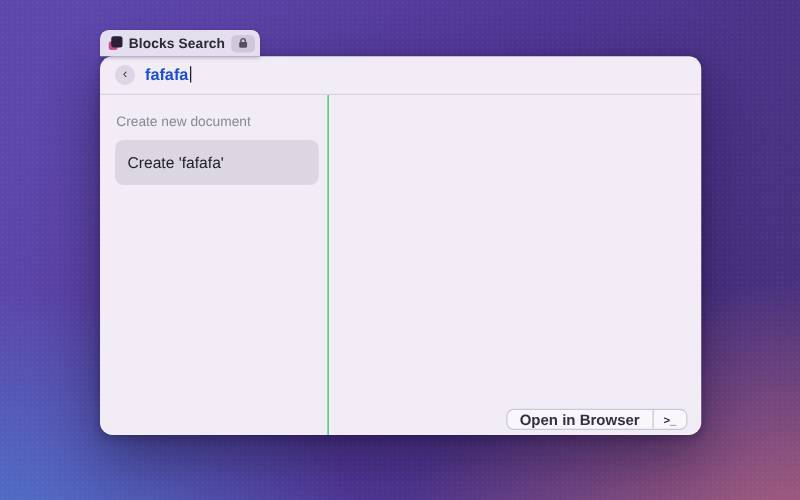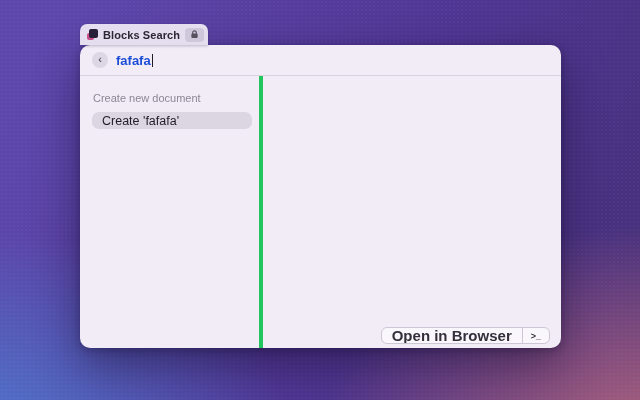--- a/index.html
+++ b/index.html
@@ -53,39 +53,39 @@
     width:16px; height:16px; border-radius:50%; background:#ddd6e4;
     display:flex; align-items:center; justify-content:center;
     font-size:11px; color:#3a3744; line-height:1; cursor:default;
   }
   .back-btn span { position:relative; top:-1px; }
   .search-text { font-size:13px; font-weight:700; color:#1d4ed8; }
   .caret { display:inline-block; width:1.5px; height:13px; background:#1d1b24; vertical-align:-2px; margin-left:1px; animation:blink 1s steps(1) infinite; }
   @keyframes blink { 50% { opacity:0; } }
 
   .content { flex:1; display:flex; min-height:0; }
-  .left-panel { width:183px; flex:0 0 183px; border-right:4px solid #22c55e; padding:10px 7px 16px 12px; }
+  .left-panel { width:183px; flex:0 0 183px; border-right:1px solid #22c55e; padding:10px 7px 16px 12px; }
   .section-header { font-size:11px; color:#8b8794; margin:6px 0 8px 1px; }
   .list-item {
-    height:17px; border-radius:7px; background:#dcd5e2;
+    height:36px; border-radius:7px; background:#dcd5e2;
     display:flex; align-items:center; padding:0 10px;
     font-size:12.5px; color:#201e27;
   }
   .right-panel { flex:1; position:relative; padding:13px 12px 0 12px; }
   .detail-title { font-size:12.5px; color:#201e27; }
 
   .footer-actions {
     position:absolute; right:11px; bottom:4px;
     display:flex; align-items:stretch;
     background:#faf7fc; border:1px solid #cdc6d6; border-radius:6px;
     overflow:hidden; height:17px;
   }
   .footer-btn {
-    display:flex; align-items:center; padding:0 10px;
-    font-size:15px; font-weight:700; color:#33303c; cursor:default;
+    display:flex; align-items:flex-end; padding:0 10px;
+    font-size:12px; font-weight:700; color:#33303c; cursor:default;
   }
   .footer-divider { width:1px; background:#cdc6d6; }
   .terminal-btn { padding:0 8px; font-size:9px; font-weight:700; color:#33303c; letter-spacing:0; display:flex; align-items:center; }
 </style>
 </head>
 <body>
 
 <div class="pill">
   <span class="blocks-icon">
     <span class="back"></span>

